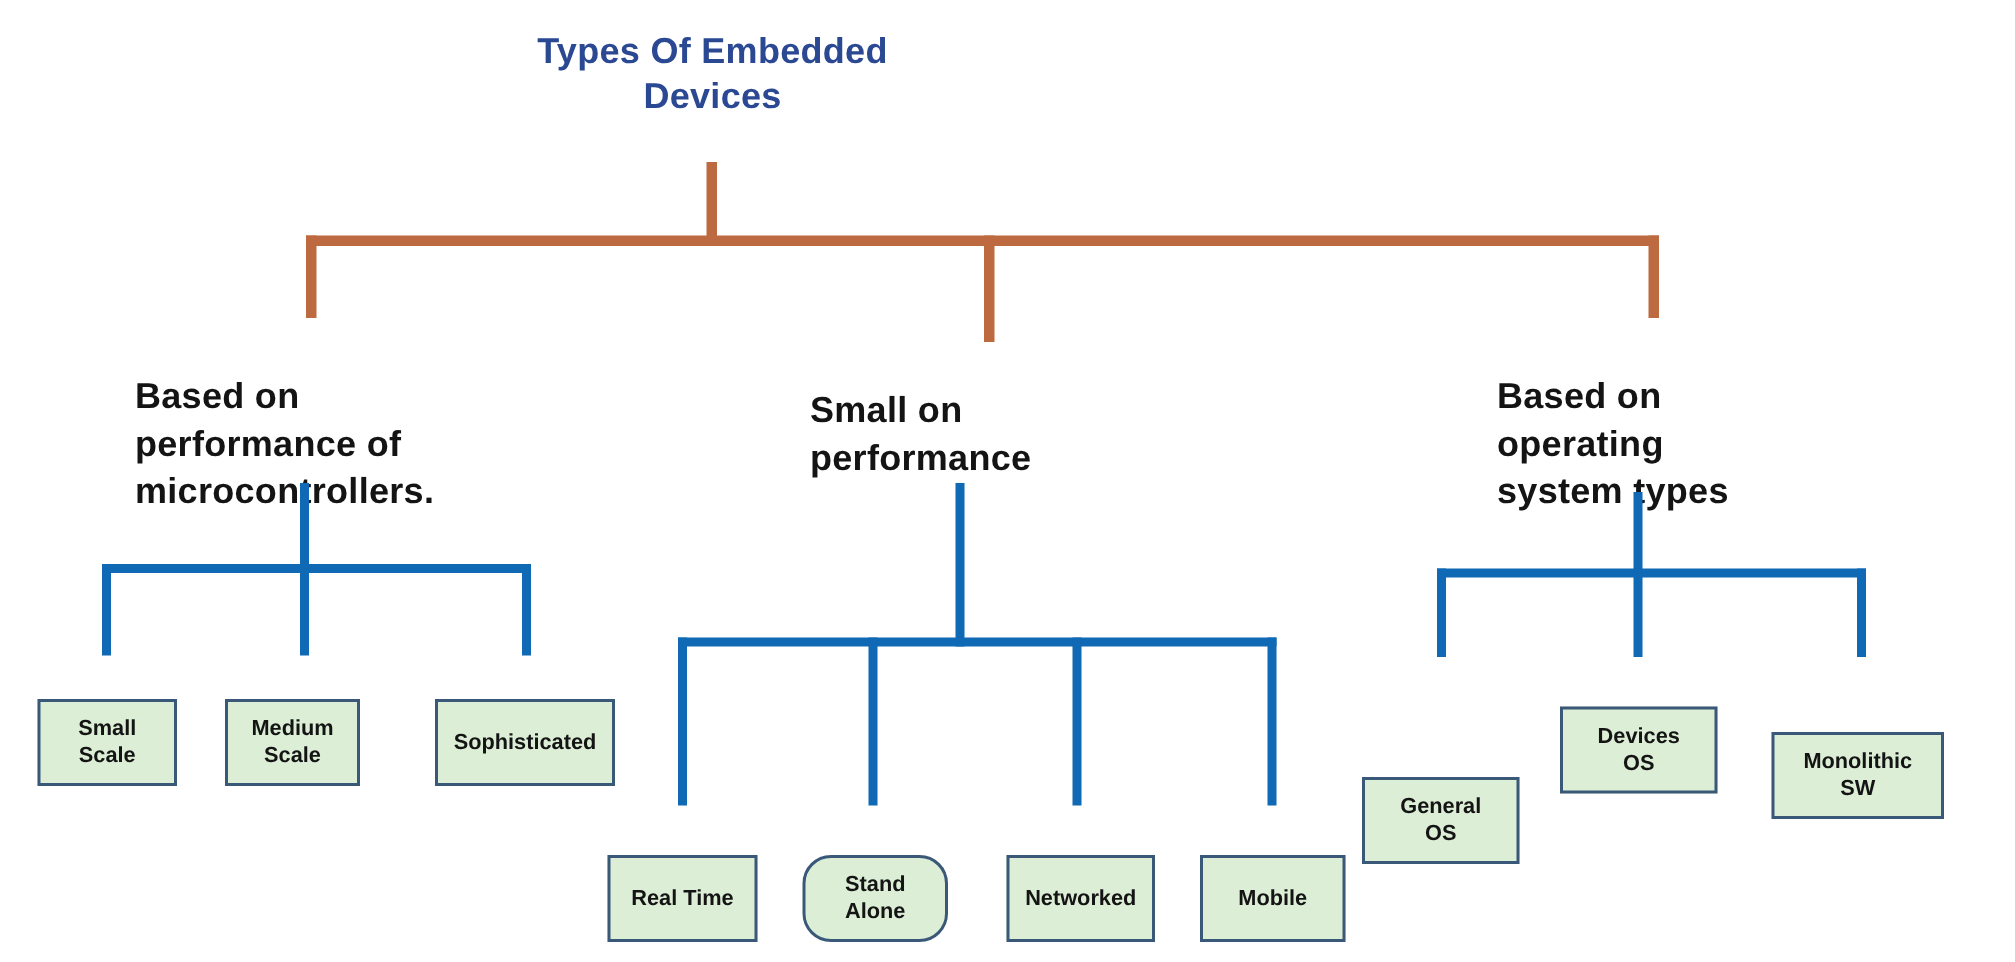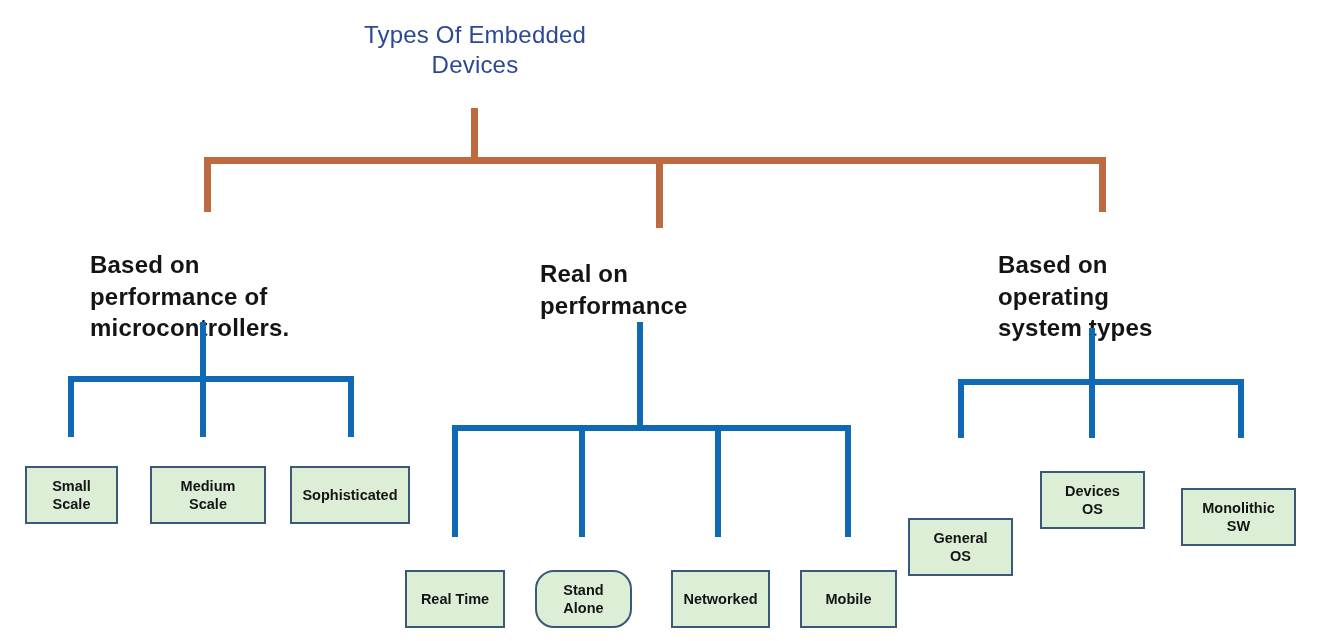--- a/index.html
+++ b/index.html
@@ -15,21 +15,21 @@
   .canvas{
     position:relative;
     width:1343px;height:641px;
     background:var(--bg);
     font-family:"Liberation Sans", sans-serif;
     overflow:hidden;
   }
   .title{
     position:absolute;left:330px;top:20px;width:290px;
     text-align:center;
-    font-size:24px;font-weight:normal;line-height:1.27;
+    font-size:24px;font-weight:bold;line-height:1.27;
     color:var(--title-color);
     white-space:pre-line;
     letter-spacing:0.2px;
   }
   .line{position:absolute;}
   .root-line{background:var(--root-line);}
   .branch-line{background:var(--branch-line);}
   .cat-label{
     position:absolute;
     font-size:24px;font-weight:bold;line-height:1.32;
@@ -58,21 +58,21 @@
 Devices</div>
 
   <div class="line root-line" style="left:471px;top:108px;width:7px;height:53px;"></div>
   <div class="line root-line" style="left:204px;top:157px;width:902px;height:7px;"></div>
   <div class="line root-line" style="left:204px;top:157px;width:7px;height:55px;"></div>
   <div class="line root-line" style="left:656px;top:157px;width:7px;height:71px;"></div>
   <div class="line root-line" style="left:1099px;top:157px;width:7px;height:55px;"></div>
 
   <div class="cat-label" style="left:90px;top:249px;width:260px;">Based on performance of
 microcontrollers.</div>
-  <div class="cat-label" style="left:540px;top:258px;width:240px;">Real on performance</div>
+  <div class="cat-label" style="left:540px;top:258px;width:240px;">Small on performance</div>
   <div class="cat-label" style="left:998px;top:249px;width:210px;">Based on operating
 system types</div>
 
   <div class="line branch-line" style="left:200px;top:322px;width:6px;height:115px;"></div>
   <div class="line branch-line" style="left:68px;top:376px;width:286px;height:6px;"></div>
   <div class="line branch-line" style="left:68px;top:376px;width:6px;height:61px;"></div>
   <div class="line branch-line" style="left:348px;top:376px;width:6px;height:61px;"></div>
 
   <div class="line branch-line" style="left:637px;top:322px;width:6px;height:109px;"></div>
   <div class="line branch-line" style="left:452px;top:425px;width:399px;height:6px;"></div>
@@ -81,21 +81,21 @@
   <div class="line branch-line" style="left:715px;top:425px;width:6px;height:112px;"></div>
   <div class="line branch-line" style="left:845px;top:425px;width:6px;height:112px;"></div>
 
   <div class="line branch-line" style="left:1089px;top:328px;width:6px;height:110px;"></div>
   <div class="line branch-line" style="left:958px;top:379px;width:286px;height:6px;"></div>
   <div class="line branch-line" style="left:958px;top:379px;width:6px;height:59px;"></div>
   <div class="line branch-line" style="left:1238px;top:379px;width:6px;height:59px;"></div>
 
   <div class="node" style="left:25px;top:466px;width:93px;height:58px;">Small
 Scale</div>
-  <div class="node" style="left:150px;top:466px;width:116px;height:58px;">Medium
+  <div class="node" style="left:150px;top:466px;width:90px;height:58px;">Medium
 Scale</div>
   <div class="node" style="left:290px;top:466px;width:120px;height:58px;">Sophisticated</div>
 
   <div class="node" style="left:405px;top:570px;width:100px;height:58px;">Real Time</div>
   <div class="node" style="left:535px;top:570px;width:97px;height:58px;border-radius:19px;">Stand
 Alone</div>
   <div class="node" style="left:671px;top:570px;width:99px;height:58px;">Networked</div>
   <div class="node" style="left:800px;top:570px;width:97px;height:58px;">Mobile</div>
 
   <div class="node" style="left:908px;top:471px;width:105px;height:58px;margin-top:47px;">General

